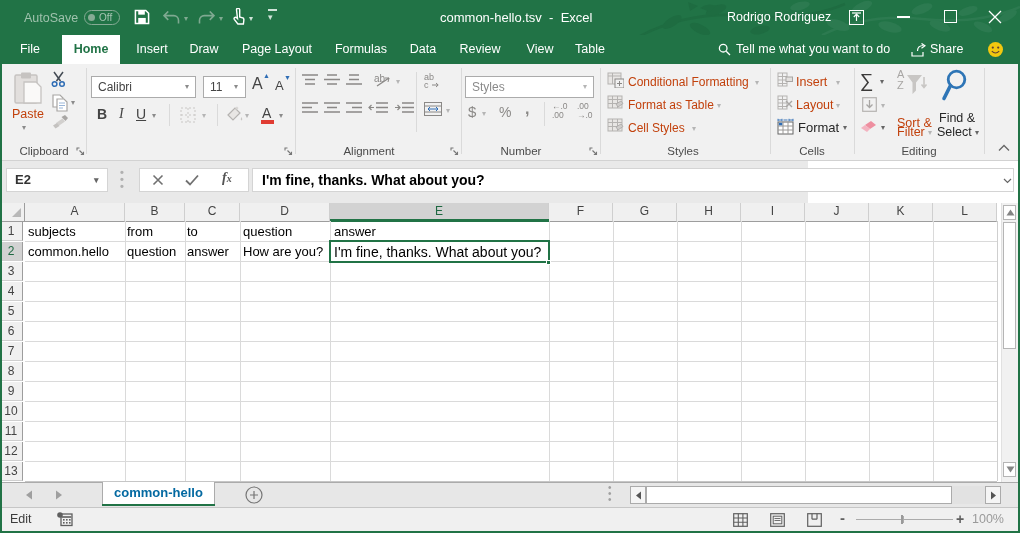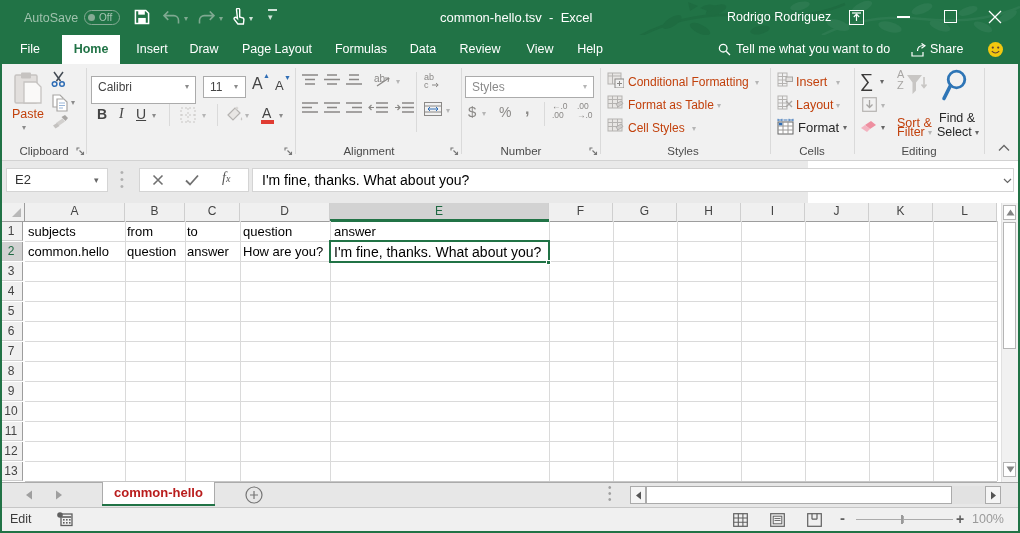--- a/index.html
+++ b/index.html
@@ -14,21 +14,21 @@
   #hometab { background:#fff; color:#217346; }
   
   #ribbon { left:0; top:64px; width:1020px; height:97px; background:#f1f1f1; border-bottom:1px solid #d2d2d2; }
   .gsep { position:absolute; top:4px; height:86px; width:1px; background:#dadada; }
   .glabel { position:absolute; top:81px; font-size:11.5px; color:#4a4a4a; text-align:center; }
   .gray { color:#c2410c; }
   .dk { color:#444; }
   .combo { position:absolute; background:#fff; border:1px solid #ababab; font-size:12px; color:#444; }
   .dd { color:#8b8b8b; font-size:8px; }
   
-  #fbar { left:0; top:161px; width:808px; height:42px; background:#e9e9e9; }
+  #fbar { left:0; top:161px; width:808px; height:42px; background:#e9e9e9;font-weight:bold; }
   .fbox { position:absolute; top:7px; height:24px; background:#fff; border:1px solid #d4d4d4; }
   
   #sheet { left:0; top:203px; width:1020px; height:279px; background:#fff; }
   .colhdr { position:absolute; top:0; height:19px; background:#f0f0f0; border-right:1px solid #cfcfcf; border-bottom:1px solid #9d9d9d; font-size:12px; color:#444; text-align:center; line-height:17px; }
   .rowhdr { position:absolute; left:0; width:23px; background:#f0f0f0; border-right:1px solid #9d9d9d; border-bottom:1px solid #cfcfcf; font-size:12px; color:#444; text-align:center; }
   .cell { position:absolute; font-size:13px; color:#000; white-space:nowrap; overflow:hidden; line-height:20px; }
   .gl-v { position:absolute; width:1px; background:#dadada; }
   .gl-h { position:absolute; height:1px; background:#dadada; }
   
   #tabbar { left:0; top:482px; width:1020px; height:25px; background:#e7e7e7; border-top:1px solid #ababab; }
@@ -101,21 +101,21 @@
 <div class="abs" id="tabrow">
   <span class="tab" style="left:6px;width:48px;">File</span>
   <span class="tab" id="hometab" style="left:62px;width:58px;font-weight:bold;">Home</span>
   <span class="tab" style="left:126px;width:52px;">Insert</span>
   <span class="tab" style="left:182px;width:44px;">Draw</span>
   <span class="tab" style="left:232px;width:90px;">Page Layout</span>
   <span class="tab" style="left:328px;width:66px;">Formulas</span>
   <span class="tab" style="left:400px;width:46px;">Data</span>
   <span class="tab" style="left:452px;width:56px;">Review</span>
   <span class="tab" style="left:516px;width:48px;">View</span>
-  <span class="tab" style="left:568px;width:44px;">Help</span>
+  <span class="tab" style="left:568px;width:44px;">Table</span>
   <svg class="abs" style="left:718px;top:8px" width="13" height="13" viewBox="0 0 13 13">
     <circle cx="5.2" cy="5.2" r="3.8" fill="none" stroke="#fff" stroke-width="1.3"></circle>
     <path d="M8.2 8.2 L12 12" stroke="#fff" stroke-width="1.3"></path>
   </svg>
   <span class="tab" style="left:736px;width:160px;text-align:left;">Tell me what you want to do</span>
   <svg class="abs" style="left:911px;top:8px" width="15" height="14" viewBox="0 0 15 14">
     <path d="M1 9 v4 h11 v-4" fill="none" stroke="#fff" stroke-width="1.2"></path>
     <path d="M6.5 8 c0-4 2-5.5 6-5.5" fill="none" stroke="#fff" stroke-width="1.2"></path>
     <path d="M10.5 0.4 L14 2.8 L10.5 5.2" fill="none" stroke="#fff" stroke-width="1.2"></path>
   </svg>
@@ -158,21 +158,21 @@
   <svg class="abs" style="left:52px;top:51px" width="17" height="15" viewBox="0 0 17 15">
     <path d="M9.5 2 L13 0 L16 3 L13.5 6 z" fill="#a8a6a4"></path>
     <path d="M4 8 l6.5 -4.5 l2.5 3 l-6.5 4.5 z" fill="#d2d0ce"></path>
     <path d="M1 10.5 l4 -2.5 l2.5 3 l-4 2.5 z" fill="#c4c2c0"></path>
   </svg>
   <div class="glabel" style="left:2px;width:84px;">Clipboard</div>
   <svg class="abs" style="left:76px;top:83px" width="9" height="9" viewBox="0 0 9 9">
     <path d="M1 3.5 V1 H3.5 M3.5 3.5 L7.5 7.5 M7.5 4.8 V7.5 H4.8" stroke="#777" stroke-width="1.1" fill="none"></path>
   </svg>
 
-  <div class="combo" style="left:91px;top:12px;width:105px;height:28px;line-height:20px;padding-left:6px;">Calibri</div>
+  <div class="combo" style="left:91px;top:12px;width:105px;height:22px;line-height:20px;padding-left:6px;">Calibri</div>
   <div class="abs dd" style="left:185px;top:18px;">▾</div>
   <div class="combo" style="left:203px;top:12px;width:43px;height:22px;line-height:20px;padding-left:6px;">11</div>
   <div class="abs dd" style="left:234px;top:18px;">▾</div>
   <div class="abs dk" style="left:252px;top:11px;font-size:16px;">A</div>
   <div class="abs" style="left:263px;top:8px;font-size:7px;color:#2f6db5;">▲</div>
   <div class="abs dk" style="left:275px;top:14px;font-size:13px;">A</div>
   <div class="abs" style="left:284px;top:10px;font-size:7px;color:#2f6db5;">▼</div>
   <div class="abs dk" style="left:97px;top:42px;font-size:14px;font-weight:bold;">B</div>
   <div class="abs dk" style="left:119px;top:42px;font-size:14px;font-style:italic;font-family:'Liberation Serif',serif;">I</div>
   <div class="abs dk" style="left:136px;top:42px;font-size:14px;text-decoration:underline;">U</div>
@@ -441,21 +441,21 @@
     </svg>
 </div>
 
 <div class="abs" id="tabbar">
   <svg class="abs" style="left:25px;top:7px" width="8" height="10" viewBox="0 0 8 10">
       <path d="M7 0.5 L1 5 L7 9.5 z" fill="#9f9f9f"></path>
     </svg>
   <svg class="abs" style="left:55px;top:7px" width="8" height="10" viewBox="0 0 8 10">
       <path d="M1 0.5 L7 5 L1 9.5 z" fill="#9f9f9f"></path>
     </svg>
-  <div class="abs" style="left:102px;top:-1px;width:113px;height:22px;background:#fff;border-left:1px solid #ababab;border-right:1px solid #ababab;text-align:center;line-height:22px;font-size:13px;font-weight:bold;color:#b91c1c;">common-hello</div>
+  <div class="abs" style="left:102px;top:-1px;width:113px;height:22px;background:#fff;border-left:1px solid #ababab;border-right:1px solid #ababab;text-align:center;line-height:22px;font-size:13px;font-weight:bold;color:#0369a1;">common-hello</div>
   <div class="abs" style="left:102px;top:21px;width:113px;height:2px;background:#217346;"></div>
   <svg class="abs" style="left:245px;top:3px" width="18" height="18" viewBox="0 0 18 18">
     <circle cx="9" cy="9" r="8" fill="none" stroke="#767676" stroke-width="1.2"></circle>
     <path d="M9 5 v8 M5 9 h8" stroke="#767676" stroke-width="1.2"></path>
   </svg>
   <div class="abs" style="left:608px;top:2px;color:#a0a0a0;font-size:10px;line-height:6px;">•<br>•<br>•</div>
   <div class="abs" style="left:630px;top:3px;width:16px;height:18px;background:#f5f5f5;border:1px solid #ababab;">
     <svg class="abs" style="left:4px;top:4px" width="7" height="9" viewBox="0 0 7 9">
         <path d="M6 0.5 L1 4.5 L6 8.5 z" fill="#555"></path>
       </svg>

